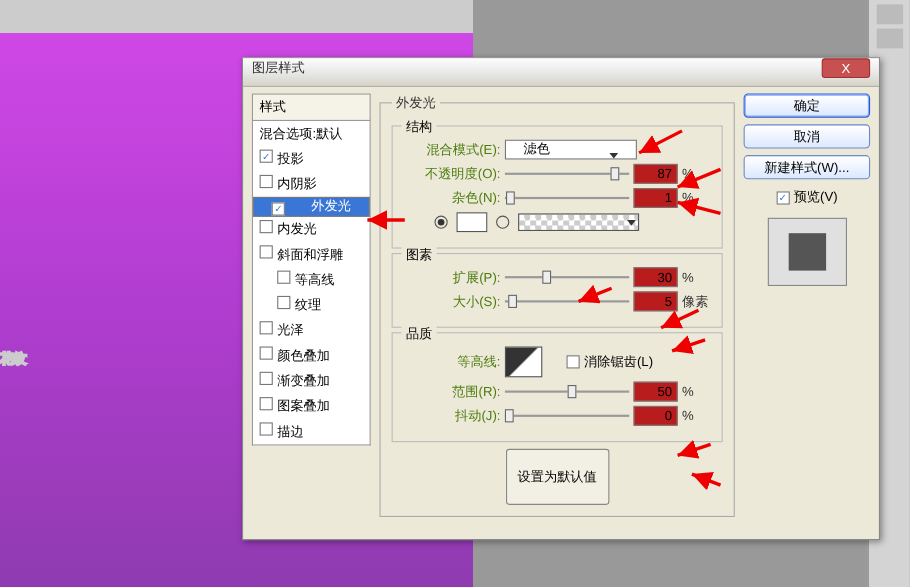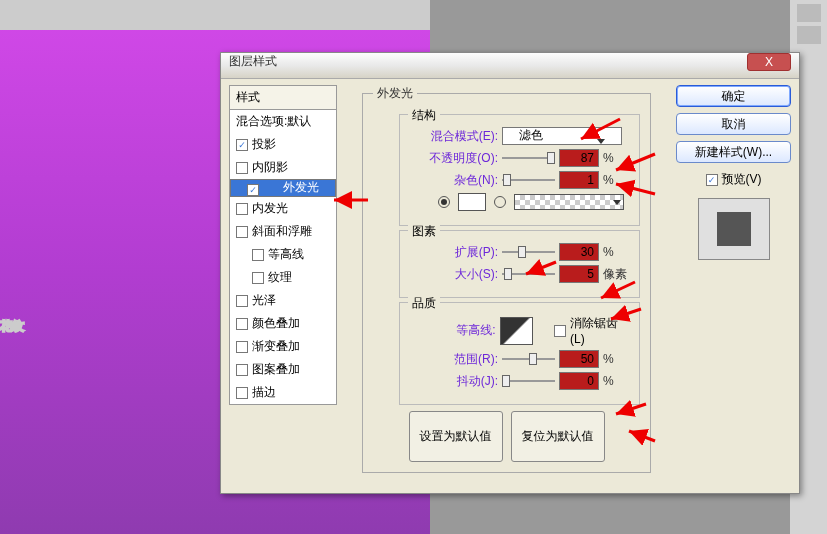--- a/index.html
+++ b/index.html
@@ -10,38 +10,38 @@
 .decor-text { position: absolute; left: 0; top: 250px; width: 220px; height: 180px; color: #fff; }
 
 .rpanel { position: absolute; right: 0; top: 0; width: 38px; height: 534px; background: #d4d4d4; border-left: 1px solid #999; }
 .rpanel .tabicon { width: 24px; height: 18px; margin: 4px auto; background: #bbb; display: block; }
 
 .dialog { position: absolute; left: 220px; top: 52px; width: 580px; background: #ece9d8; border: 1px solid #888; box-shadow: 2px 2px 6px rgba(0,0,0,.4); }
 .titlebar { height: 26px; background: linear-gradient(180deg, #fdfdfd 0%, #e9e9e9 50%, #d6d3c6 100%); border-bottom: 1px solid #aaa; display: flex; align-items: flex-start; padding: 0 2px; }
 .titlebar .ttl { flex: 1; padding-left: 6px; color: #333; }
 .closebtn { width: 44px; height: 18px; background: #c75050; border: 1px solid #a03030; border-radius: 3px; display: flex; align-items: center; justify-content: center; color: #fff; cursor: pointer; margin-right: 6px; }
 
-.dlgbody { display: flex; padding: 6px 8px 14px 8px; gap: 25px; }
+.dlgbody { display: flex; padding: 6px 8px 14px 8px; gap: 8px; }
 
 .styles-col { width: 108px; }
 .styles-col .hdr { border: 1px solid #999; padding: 3px 6px; background: #f5f3e8; }
 .style-list { border: 1px solid #999; border-top: none; background: #fff; }
-.style-item { padding: 3px 6px; display: flex; align-items: center; gap: 4px; cursor: pointer; }
+.style-item { padding: 3px 6px; display: flex; gap: 4px; cursor: pointer; }
 .style-item.indent { padding-left: 22px; }
 .style-item.sel { background: #3a76d6; color: #fff; }
 .chk { width: 12px; height: 12px; border: 1px solid #777; background: #fff; display: inline-flex; align-items: center; justify-content: center; font-size: 9px; color: #3a76d6; }
 
 .mid-col { flex: 1; }
 fieldset { border: 1px solid #aaa; margin-bottom: 6px; padding: 8px 10px 10px 10px; position: relative; }
 fieldset > legend { padding: 0 4px; color: #333; }
-.inner-group { border: 1px solid #bbb; padding: 8px 8px 10px 8px; margin-top: 4px; position: relative; margin-left: 26px; }
+.inner-group { border: 1px solid #bbb; padding: 8px 8px 10px 8px; margin-top: 4px; position: relative; }
 .inner-group > .lgd { position: absolute; top: -8px; left: 8px; background: #ece9d8; padding: 0 4px; }
 
 .row { display: flex; align-items: center; margin: 4px 0; gap: 4px; }
-.lbl { width: 90px; text-align: right; color: #6d28d9; }
+.lbl { width: 90px; text-align: right; color: #4d7c0f; }
 .sel { border: 1px solid #777; background: #fff; height: 18px; padding: 0 16px; display: flex; align-items: flex-end; justify-content: space-between; cursor: pointer; }
 .tri { width: 0; height: 0; border-left: 4px solid transparent; border-right: 4px solid transparent; border-top: 5px solid #333; }
 .slider { flex: 1; height: 16px; position: relative; }
 .slider .track { position: absolute; left: 0; right: 0; top: 7px; height: 2px; background: #999; }
 .slider .thumb { position: absolute; top: 2px; width: 8px; height: 12px; background: #eee; border: 1px solid #666; }
 .numbox { width: 40px; height: 18px; border: 1px solid #777; background: #b91c1c; text-align: right; padding: 0 4px; line-height: 16px; }
 .unit { width: 28px; color: #333; }
 
 .radio { width: 12px; height: 12px; border: 1px solid #555; border-radius: 50%; display: inline-flex; align-items: center; justify-content: center; }
 .radio .d { width: 6px; height: 6px; background: #333; border-radius: 50%; }
@@ -240,21 +240,20 @@
                 <div class="track"></div>
                 <div class="thumb" style="left:0%"></div>
               </div>
             <div class="numbox">0</div>
             <span class="unit">%</span>
           </div>
         </div>
 
         <div class="btn-row">
           <div class="pbtn">设置为默认值</div>
-          <div class="pbtn">复位为默认值</div>
         </div>
       </fieldset>
     </div>
 
     <div class="right-col">
       <div class="winbtn def">
           <span>确定</span>
         </div>
       <div class="winbtn">
           <span>取消</span>

